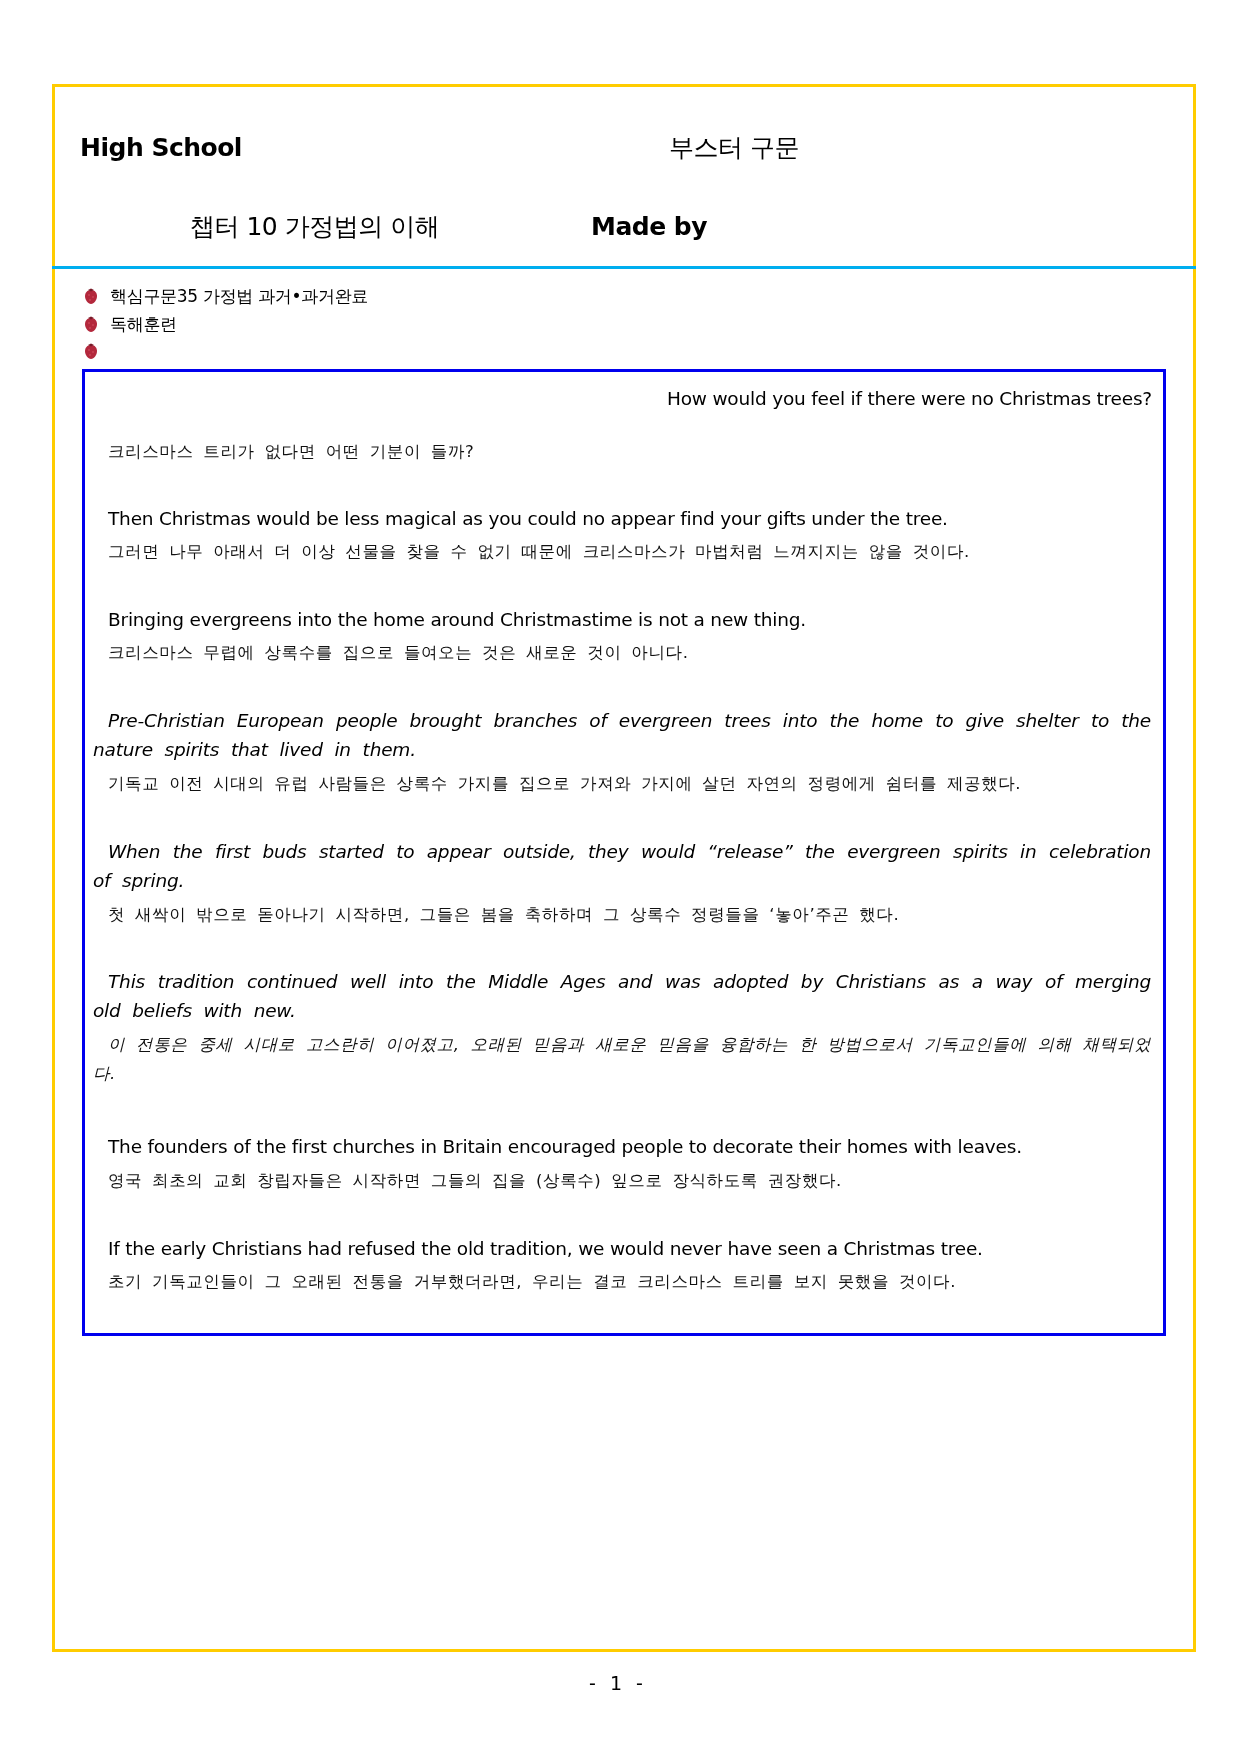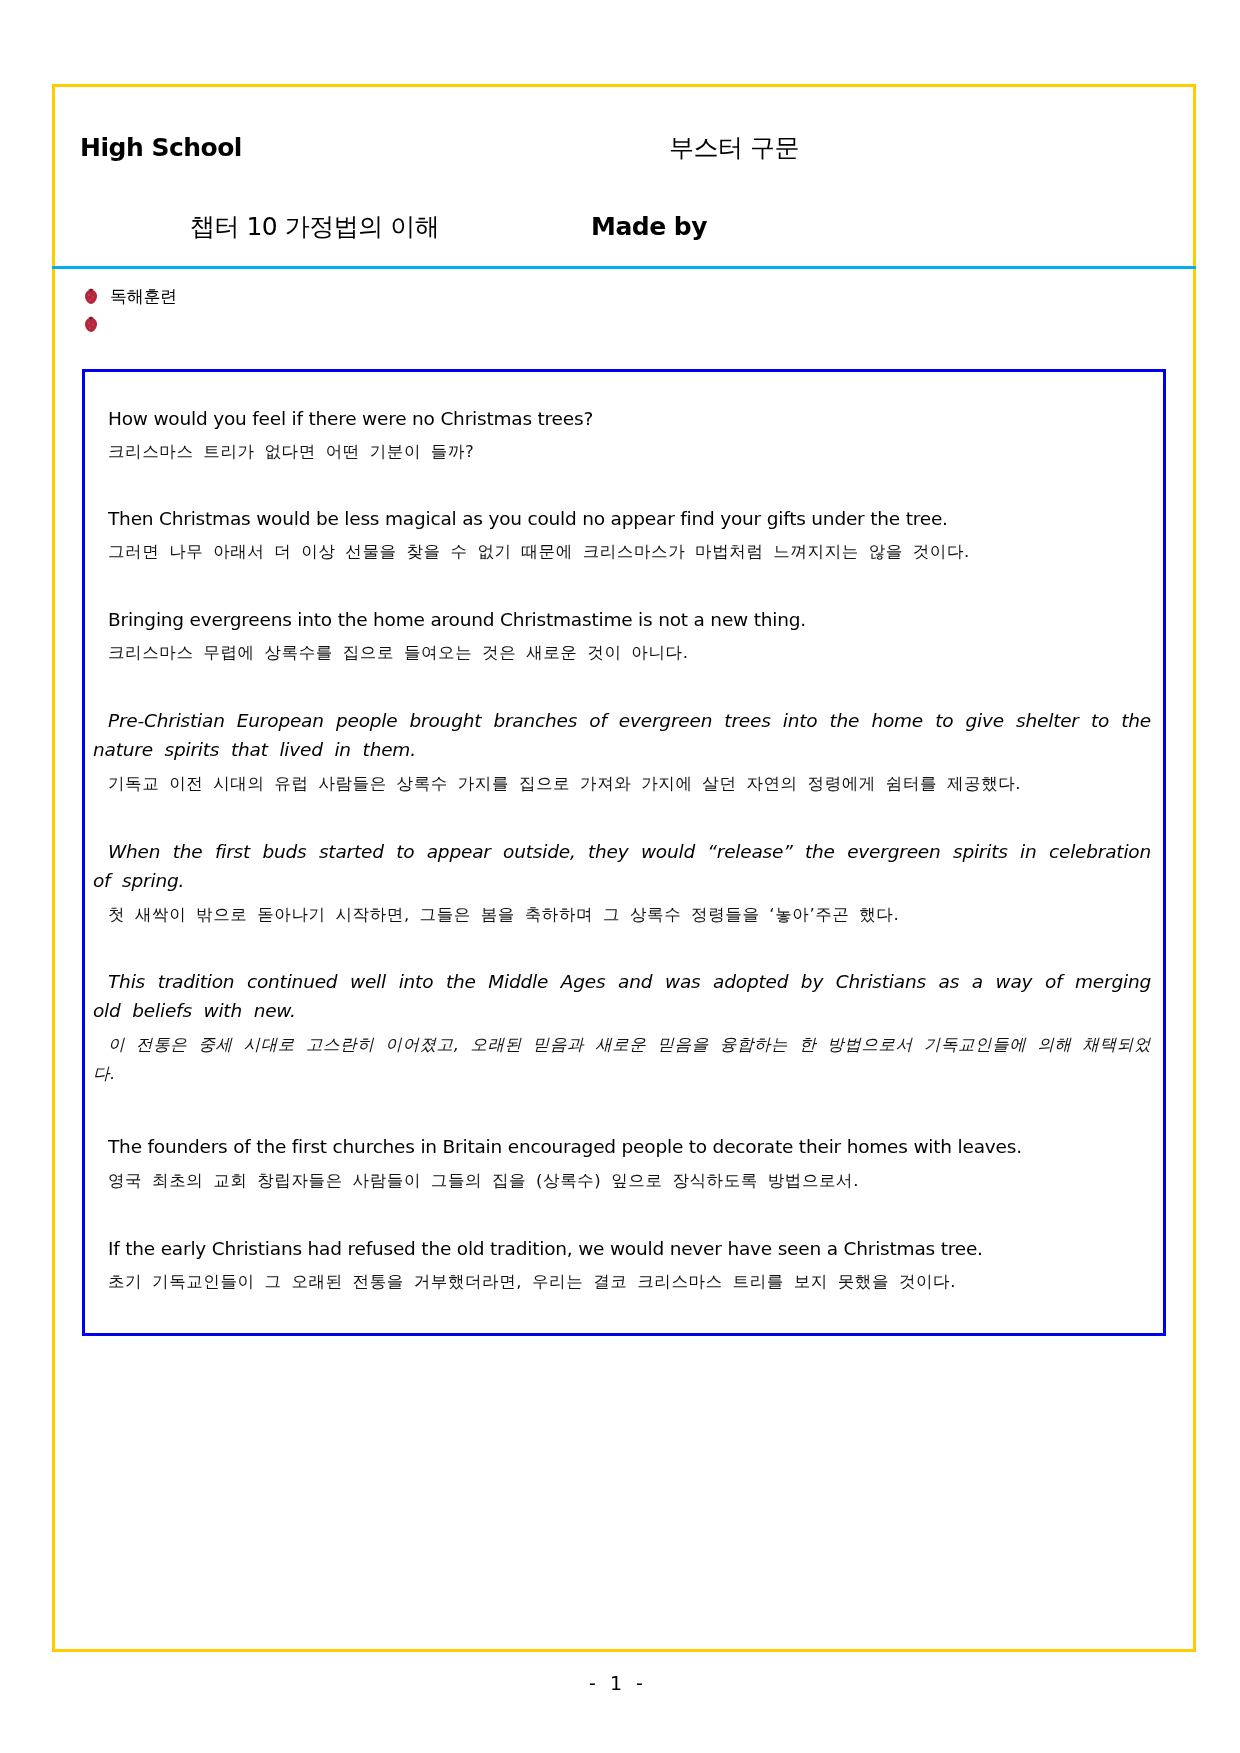--- a/index.html
+++ b/index.html
@@ -45,54 +45,66 @@
   <div class="bullet-row">
     <span class="berry">
       <svg width="14" height="17" viewBox="0 0 14 17">
           <path d="M7 2 C11 2 13 5 13 8 C13 12 10 16 7 16 C4 16 1 12 1 8 C1 5 3 2 7 2 Z" fill="#b3283c"></path>
           <path d="M4 2 L7 0.5 L10 2 L7 3.5 Z" fill="#7a1a28"></path>
           <circle cx="5" cy="7" r="0.7" fill="#e06070"></circle>
           <circle cx="9" cy="9" r="0.7" fill="#e06070"></circle>
           <circle cx="6" cy="12" r="0.7" fill="#e06070"></circle>
         </svg>
     </span>
+    <span class="bullet-text">핵심구문35 가정법 과거•과거완료</span>
+  </div>
+  <div class="bullet-row">
+    <span class="berry">
+      <svg width="14" height="17" viewBox="0 0 14 17">
+          <path d="M7 2 C11 2 13 5 13 8 C13 12 10 16 7 16 C4 16 1 12 1 8 C1 5 3 2 7 2 Z" fill="#b3283c"></path>
+          <path d="M4 2 L7 0.5 L10 2 L7 3.5 Z" fill="#7a1a28"></path>
+          <circle cx="5" cy="7" r="0.7" fill="#e06070"></circle>
+          <circle cx="9" cy="9" r="0.7" fill="#e06070"></circle>
+          <circle cx="6" cy="12" r="0.7" fill="#e06070"></circle>
+        </svg>
+    </span>
     <span class="bullet-text">독해훈련</span>
   </div>
   <div class="bullet-row">
     <span class="berry">
       <svg width="14" height="17" viewBox="0 0 14 17">
           <path d="M7 2 C11 2 13 5 13 8 C13 12 10 16 7 16 C4 16 1 12 1 8 C1 5 3 2 7 2 Z" fill="#b3283c"></path>
           <path d="M4 2 L7 0.5 L10 2 L7 3.5 Z" fill="#7a1a28"></path>
           <circle cx="5" cy="7" r="0.7" fill="#e06070"></circle>
           <circle cx="9" cy="9" r="0.7" fill="#e06070"></circle>
           <circle cx="6" cy="12" r="0.7" fill="#e06070"></circle>
         </svg>
     </span>
   </div>
 </div>
 
 <div class="passage-box"></div>
 
-<div class="line en" style="top:404px;">How would you feel if there were no Christmas trees?</div>
+<div class="line en" style="top:384px;text-align:right;">How would you feel if there were no Christmas trees?</div>
 <div class="line ko" style="top:437px;">크리스마스 트리가 없다면 어떤 기분이 들까?</div>
 
 <div class="line en" style="top:504px;">Then Christmas would be less magical as you could no appear find your gifts under the tree.</div>
 <div class="line ko" style="top:537px;">그러면 나무 아래서 더 이상 선물을 찾을 수 없기 때문에 크리스마스가 마법처럼 느껴지지는 않을 것이다.</div>
 
 <div class="line en" style="top:605px;">Bringing evergreens into the home around Christmastime is not a new thing.</div>
 <div class="line ko" style="top:638px;">크리스마스 무렵에 상록수를 집으로 들여오는 것은 새로운 것이 아니다.</div>
 
 <div class="line en wrap" style="top:706px;">Pre-Christian European people brought branches of evergreen trees into the home to give shelter to the nature spirits that lived in them.</div>
 <div class="line ko" style="top:769px;">기독교 이전 시대의 유럽 사람들은 상록수 가지를 집으로 가져와 가지에 살던 자연의 정령에게 쉼터를 제공했다.</div>
 
 <div class="line en wrap" style="top:837px;">When the first buds started to appear outside, they would “release” the evergreen spirits in celebration of spring.</div>
 <div class="line ko" style="top:900px;">첫 새싹이 밖으로 돋아나기 시작하면, 그들은 봄을 축하하며 그 상록수 정령들을 ‘놓아’주곤 했다.</div>
 
 <div class="line en wrap" style="top:967px;">This tradition continued well into the Middle Ages and was adopted by Christians as a way of merging old beliefs with new.</div>
 <div class="line ko wrap" style="top:1030px;">이 전통은 중세 시대로 고스란히 이어졌고, 오래된 믿음과 새로운 믿음을 융합하는 한 방법으로서 기독교인들에 의해 채택되었다.</div>
 
 <div class="line en" style="top:1132px;">The founders of the first churches in Britain encouraged people to decorate their homes with leaves.</div>
-<div class="line ko" style="top:1166px;">영국 최초의 교회 창립자들은 사람들이 그들의 집을 (상록수) 잎으로 장식하도록 방법으로서.</div>
+<div class="line ko" style="top:1166px;">영국 최초의 교회 창립자들은 시작하면 그들의 집을 (상록수) 잎으로 장식하도록 권장했다.</div>
 
 <div class="line en" style="top:1234px;">If the early Christians had refused the old tradition, we would never have seen a Christmas tree.</div>
 <div class="line ko" style="top:1267px;">초기 기독교인들이 그 오래된 전통을 거부했더라면, 우리는 결코 크리스마스 트리를 보지 못했을 것이다.</div>
 
 <div class="page-num">- 1 -</div>
 
 </body></html>

